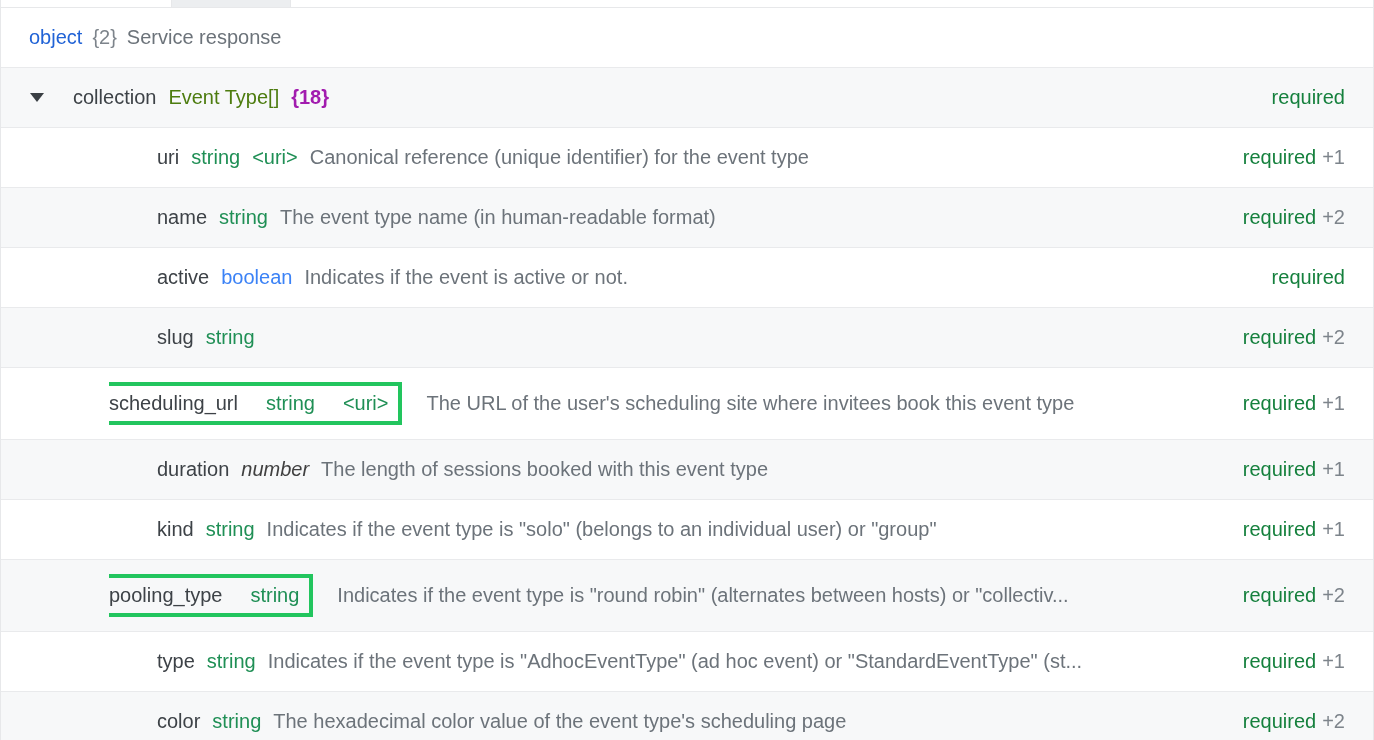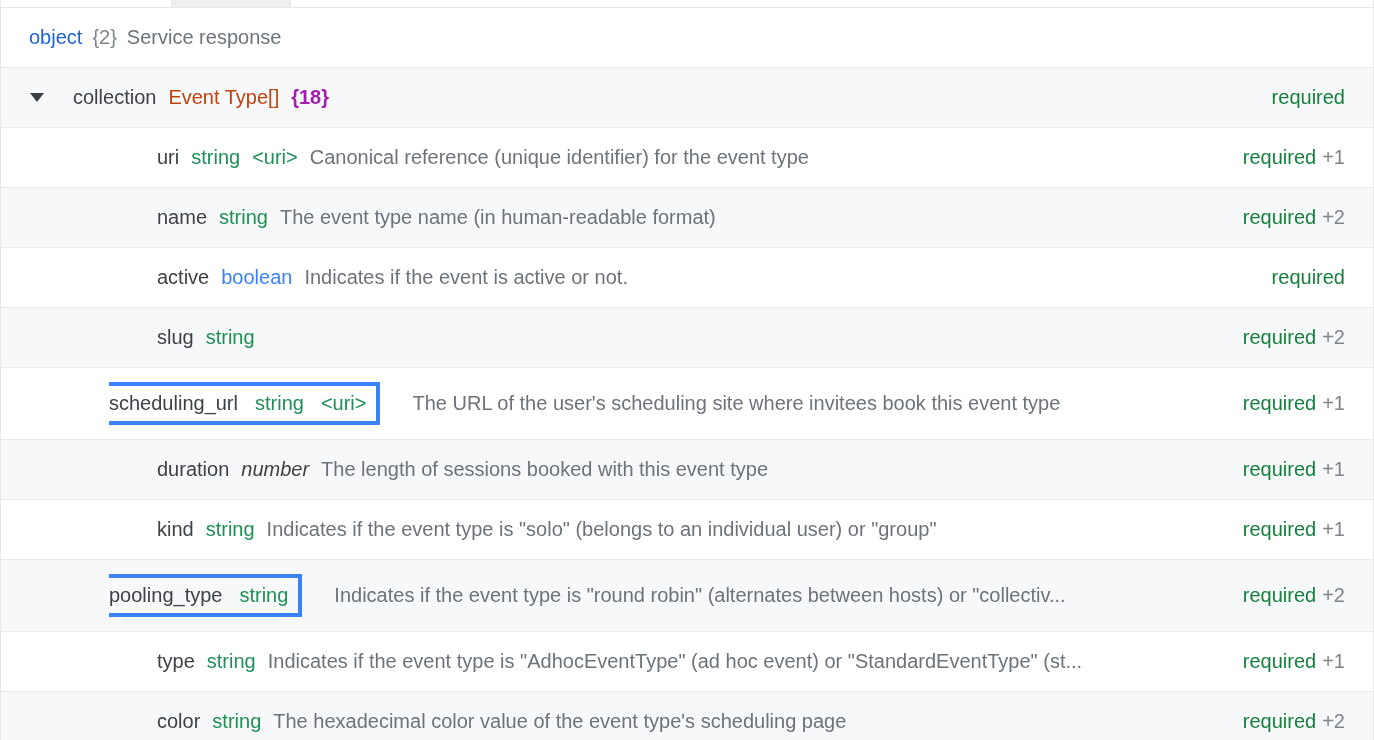--- a/index.html
+++ b/index.html
@@ -58,21 +58,21 @@
     align-items: center;
   }
   .caret-icon {
     width: 0; height: 0;
     border-left: 7px solid transparent;
     border-right: 7px solid transparent;
     border-top: 9px solid #3a3f44;
   }
 
   .name-collection { color: #3d4247; font-weight: 400; }
-  .type-link { color: #c2410c; }
+  .type-link { color: #4d7c0f; }
   .brace-count { color: #a21caf; font-weight: bold; }
 
   .indent-col { width: 108px; flex: 0 0 108px; }
 
   .info {
     display: flex;
     align-items: center;
     gap: 12px;
     min-width: 0;
     margin-left: 48px;
@@ -97,27 +97,27 @@
     padding-left: 20px;
     display: flex;
     align-items: center;
     gap: 6px;
     white-space: nowrap;
   }
   .required { color: #15803d; }
   .plus-n { color: #7d848b; }
 
   .highlight-box {
-    border: 4px solid #3b82f6;
+    border: 4px solid #22c55e;
     padding: 6px 10px;
     display: inline-flex;
     align-items: center;
-    gap: 17px;
+    gap: 28px;
     margin-left: -14px;
-    margin-right: 20px;
+    margin-right: 12px;
   }
 </style>
 </head>
 <body>
 
 <div class="container">
 
   <div class="tabs-strip">
     <div class="tab-gray"></div>
   </div>

